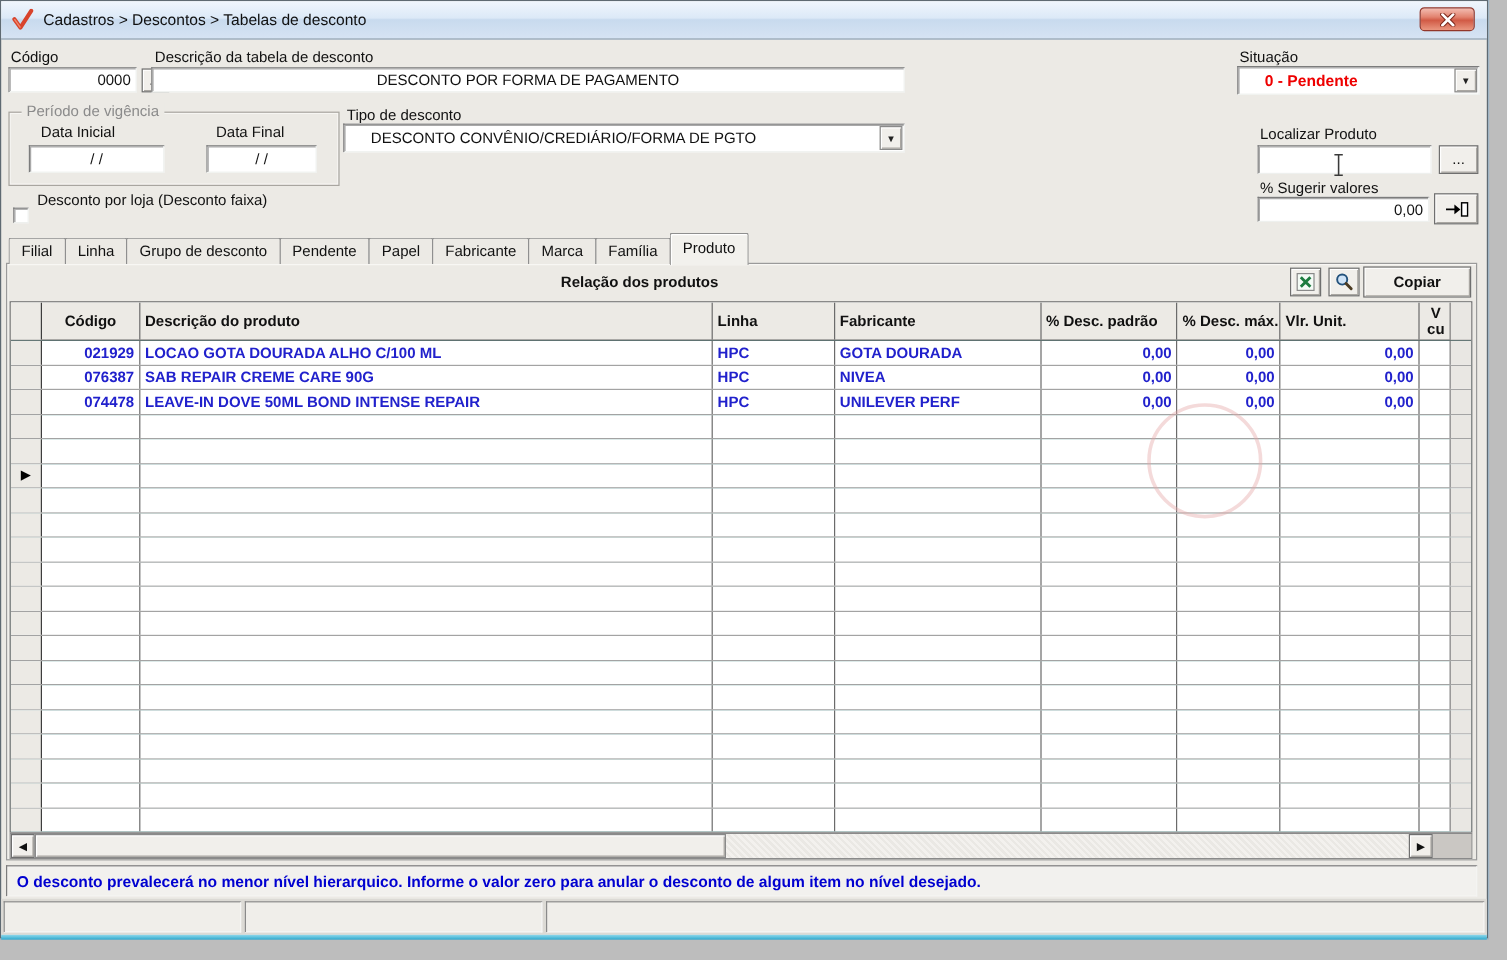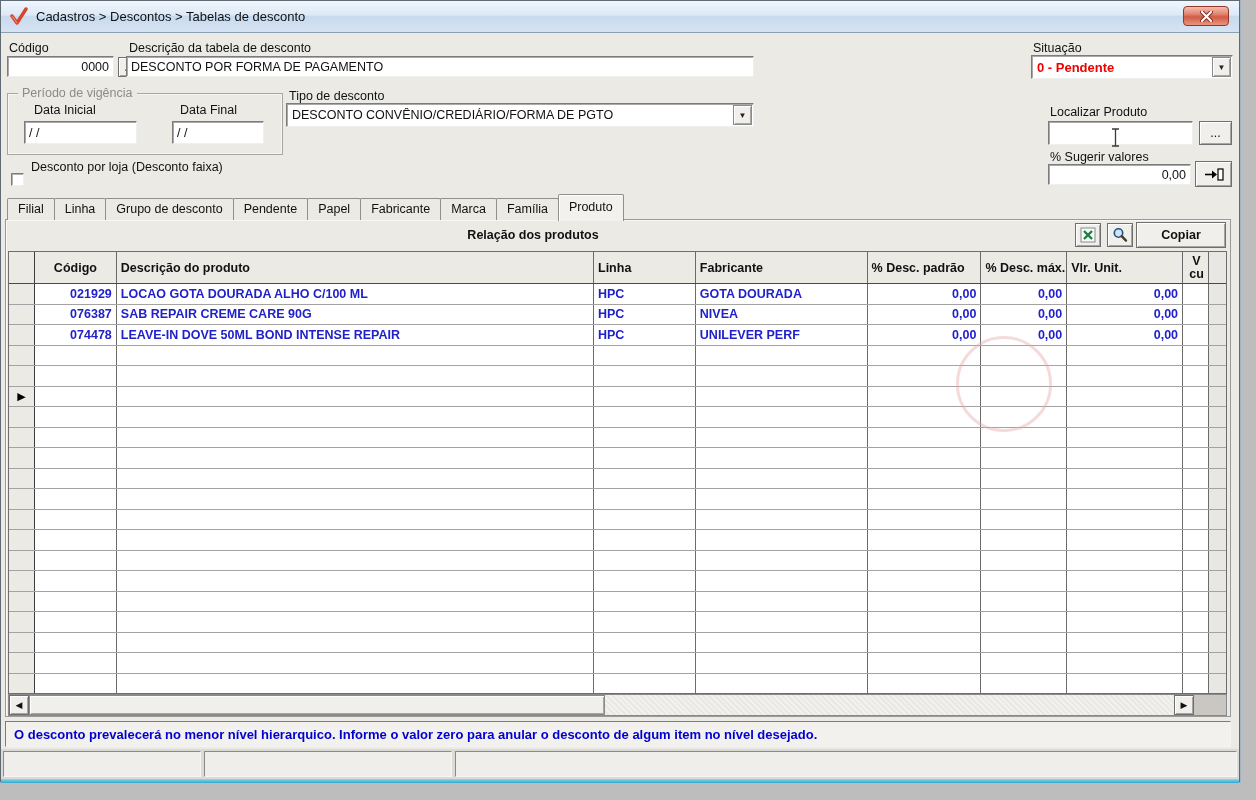--- a/index.html
+++ b/index.html
@@ -11,31 +11,31 @@
   
   .titlebar { position:absolute; left:0; top:0; right:0; height:32px;
     background:linear-gradient(#f0f6fd,#dce9f7 45%,#c8daee 50%,#d6e3f3);
     border-bottom:1px solid #8aa0b5; display:flex; align-items:center; padding:0 8px; }
   .app-icon { width:20px; height:20px; margin-right:7px; }
   .title-text { font-size:13px; color:#101010; }
   .close-btn { position:absolute; right:10px; top:5px; width:46px; height:20px; border:1px solid #92362a; border-radius:4px;
     background:linear-gradient(#f3bdb2,#e2836f 40%,#d15a45 55%,#e9967f); display:flex; align-items:center; justify-content:center; cursor:default; }
 
   
-  .sunken { background:#fff; border:1px solid; border-color:#7c7c7c #eef0ee #eef0ee #7c7c7c; box-shadow:inset 1px 1px 0 rgba(64,64,64,.45); }
+  .sunken { background:#fff; border:1px solid; border-color:#7c7c7c #eef0ee #eef0ee #7c7c7c; box-shadow:inset 1px 1px 0 rgba(64,64,64,.45);justify-content:center; }
   .btn { background:#f1efeb; border:1px solid #6f6f6f; box-shadow:inset 1px 1px 0 #ffffff, inset -1px -1px 0 #a9a6a1; display:flex; align-items:center; justify-content:center; font-size:12.5px; color:#111; }
   .lbl { position:absolute; white-space:nowrap; color:#111; }
   .field { position:absolute; padding:0 4px; font-size:12.5px; line-height:18px; display:flex; align-items:center; }
   .num { justify-content:flex-end; }
 
   .client { position:absolute; left:0; top:32px; right:0; bottom:0; }
 
   
   .combo { position:absolute; background:#fff; border:1px solid; border-color:#7c7c7c #eef0ee #eef0ee #7c7c7c; box-shadow:inset 1px 1px 0 rgba(64,64,64,.45); display:flex; align-items:center; }
-  .combo .val { flex:1; padding:0 5px; white-space:nowrap; overflow:hidden; }
+  .combo .val { flex:1; padding:0 22px; white-space:nowrap; overflow:hidden; }
   .dd { width:19px; align-self:stretch; margin:1px; background:#f1efeb; border:1px solid #8a8a8a; box-shadow:inset 1px 1px 0 #fff, inset -1px -1px 0 #a9a6a1; display:flex; align-items:center; justify-content:center; font-size:8px; color:#222; }
 
   
   .groupbox { position:absolute; left:6px; top:60px; width:276px; height:62px; border:1px solid #a9a6a0; box-shadow:inset 0 0 0 1px #f7f6f3; }
   .groupbox .legend { position:absolute; left:10px; top:-8px; background:#eceae5; padding:0 4px; color:#8b8b8b; }
 
   
   .checkbox-box { position:absolute; left:10px; top:140px; width:13px; height:13px; background:#fff; border:1px solid; border-color:#7c7c7c #eef0ee #eef0ee #7c7c7c; box-shadow:inset 1px 1px 0 rgba(64,64,64,.4); }
 
   

